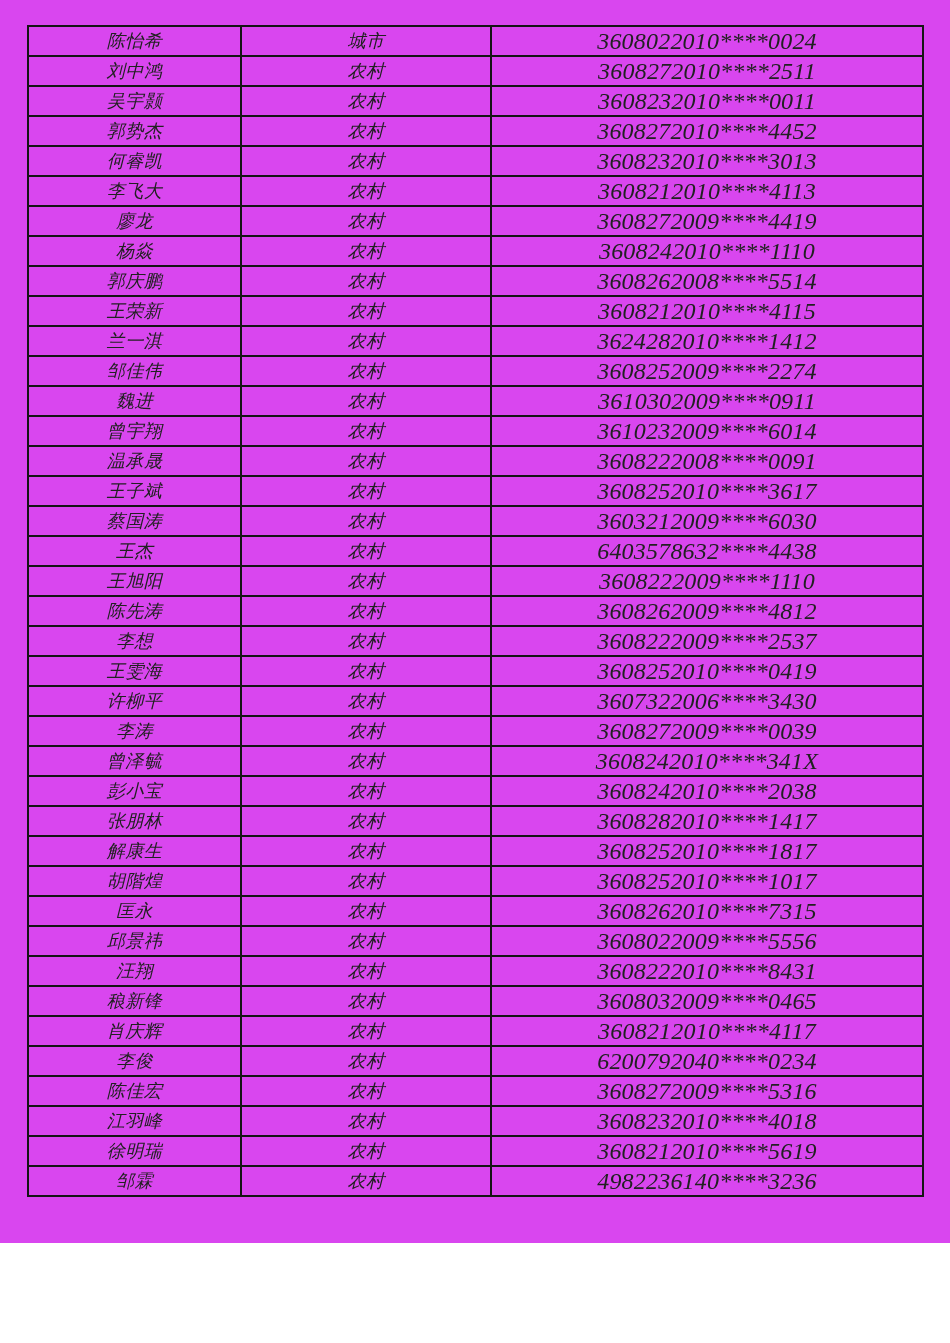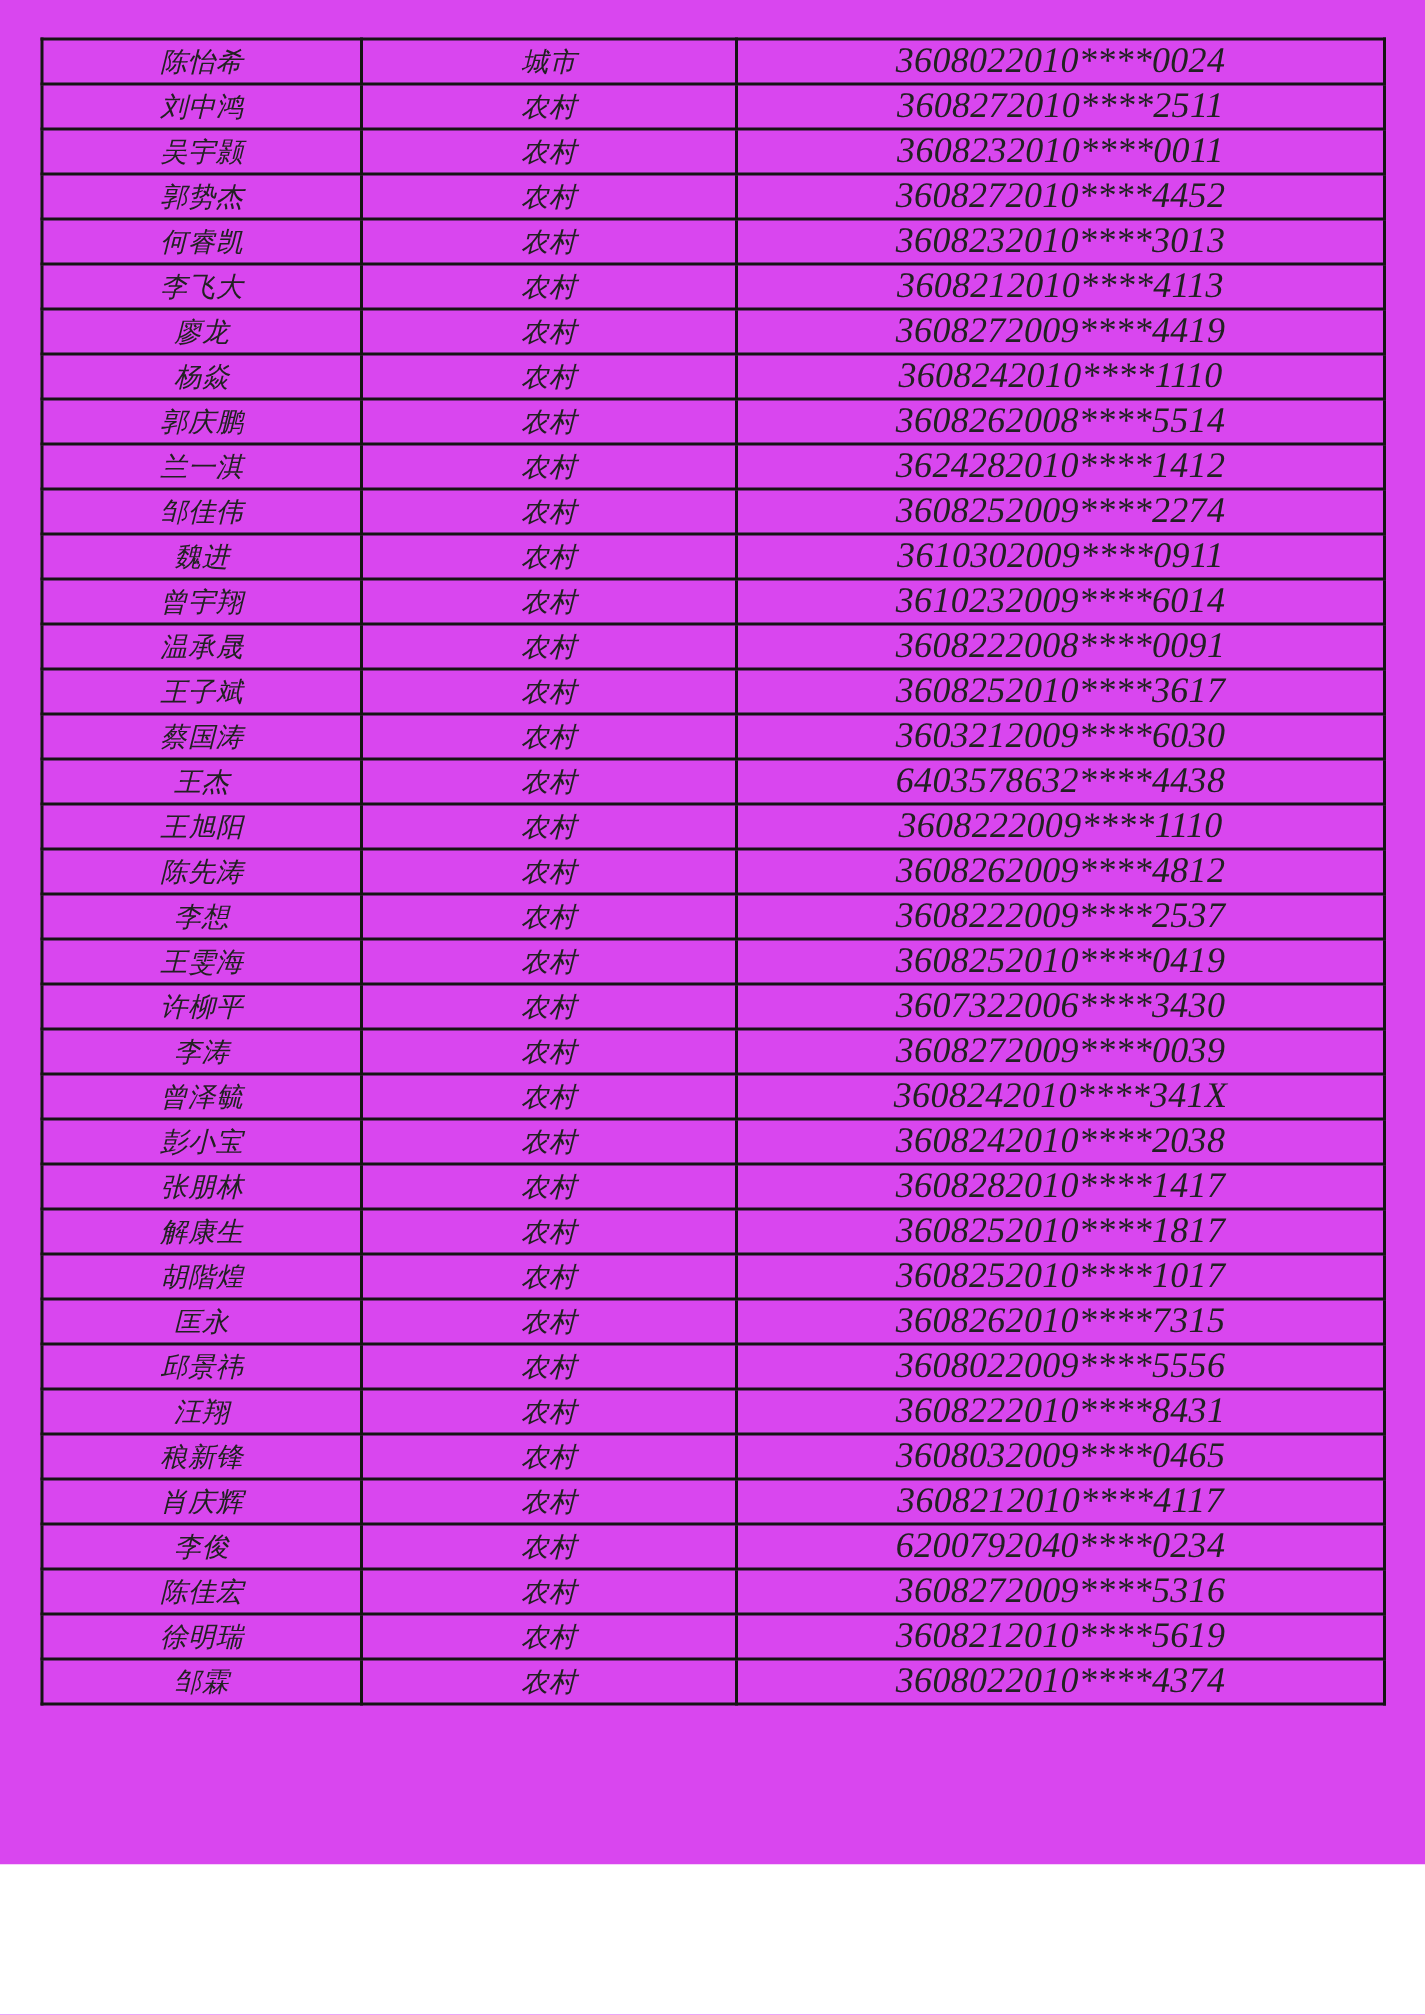--- a/index.html
+++ b/index.html
@@ -101,20 +101,25 @@
     <td class="residence-cell">农村</td>
     <td class="id-cell">3608242010****1110</td>
   </tr>
 
   <tr>
     <td class="name-cell">郭庆鹏</td>
     <td class="residence-cell">农村</td>
     <td class="id-cell">3608262008****5514</td>
   </tr>
 
+  <tr>
+    <td class="name-cell">王荣新</td>
+    <td class="residence-cell">农村</td>
+    <td class="id-cell">3608212010****4115</td>
+  </tr>
 
   <tr>
     <td class="name-cell">兰一淇</td>
     <td class="residence-cell">农村</td>
     <td class="id-cell">3624282010****1412</td>
   </tr>
 
   <tr>
     <td class="name-cell">邹佳伟</td>
     <td class="residence-cell">农村</td>
@@ -259,27 +264,32 @@
     <td class="residence-cell">农村</td>
     <td class="id-cell">6200792040****0234</td>
   </tr>
 
   <tr>
     <td class="name-cell">陈佳宏</td>
     <td class="residence-cell">农村</td>
     <td class="id-cell">3608272009****5316</td>
   </tr>
 
+  <tr>
+    <td class="name-cell">江羽峰</td>
+    <td class="residence-cell">农村</td>
+    <td class="id-cell">3608232010****4018</td>
+  </tr>
 
   <tr>
     <td class="name-cell">徐明瑞</td>
     <td class="residence-cell">农村</td>
     <td class="id-cell">3608212010****5619</td>
   </tr>
 
   <tr>
     <td class="name-cell">邹霖</td>
     <td class="residence-cell">农村</td>
-    <td class="id-cell">3608022010****4374</td>
+    <td class="id-cell">4982236140****3236</td>
   </tr>
 </tbody>
   </table>
 </div>
 
 </body></html>

